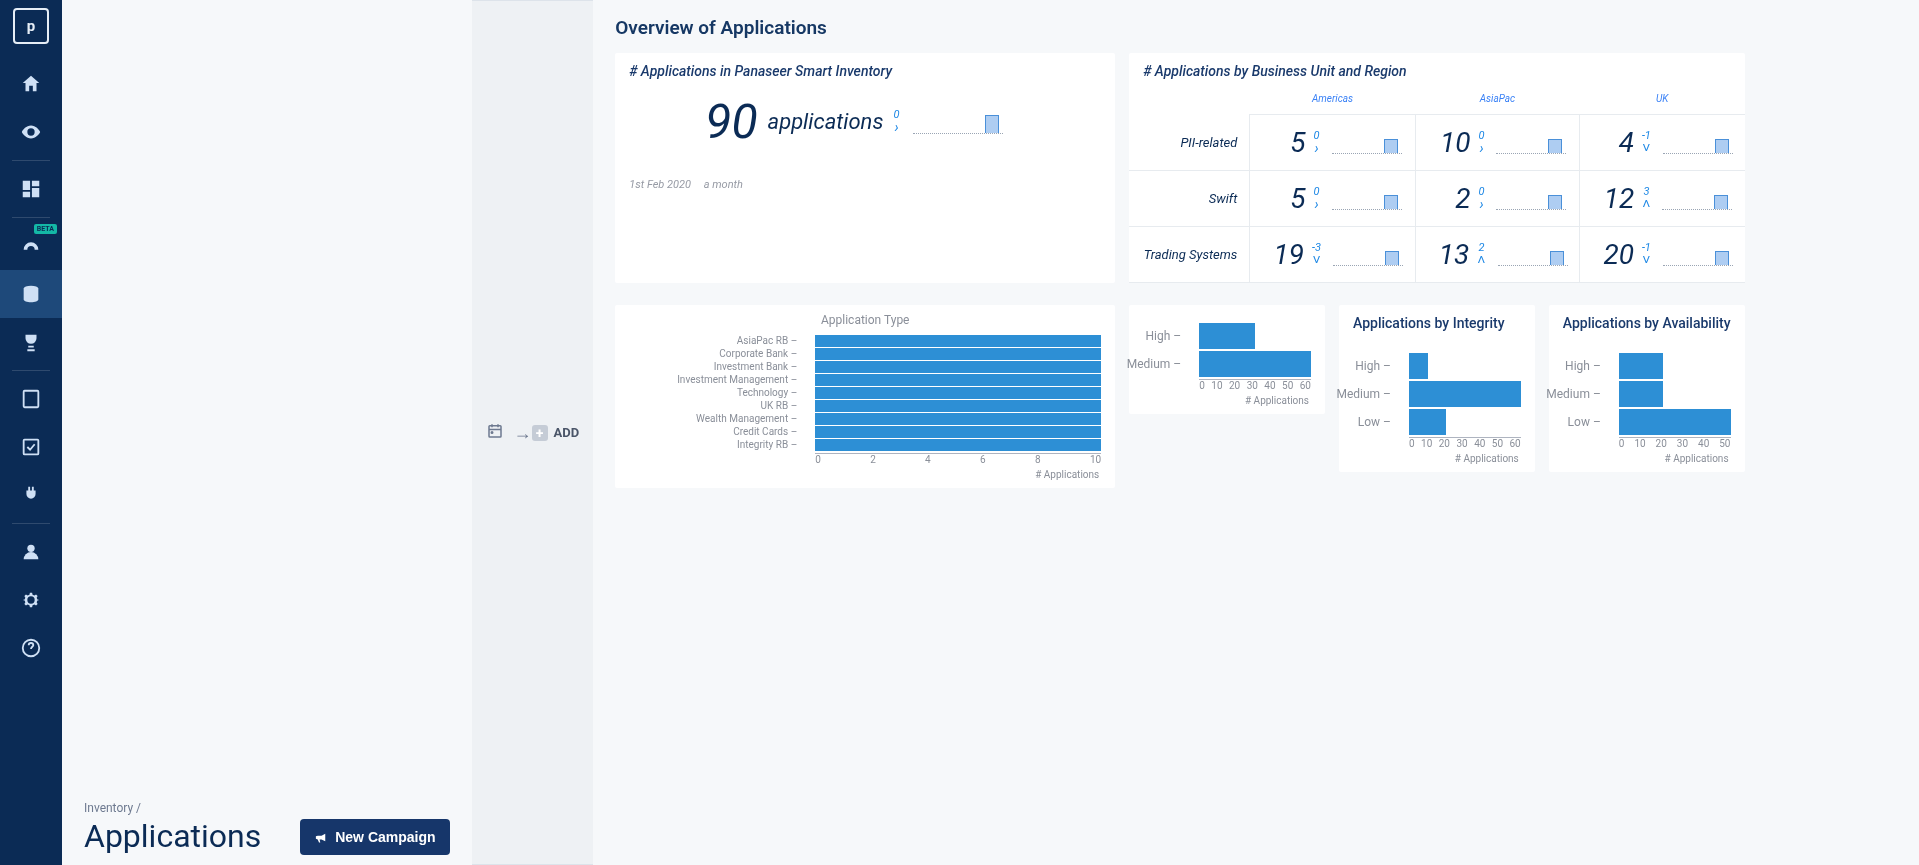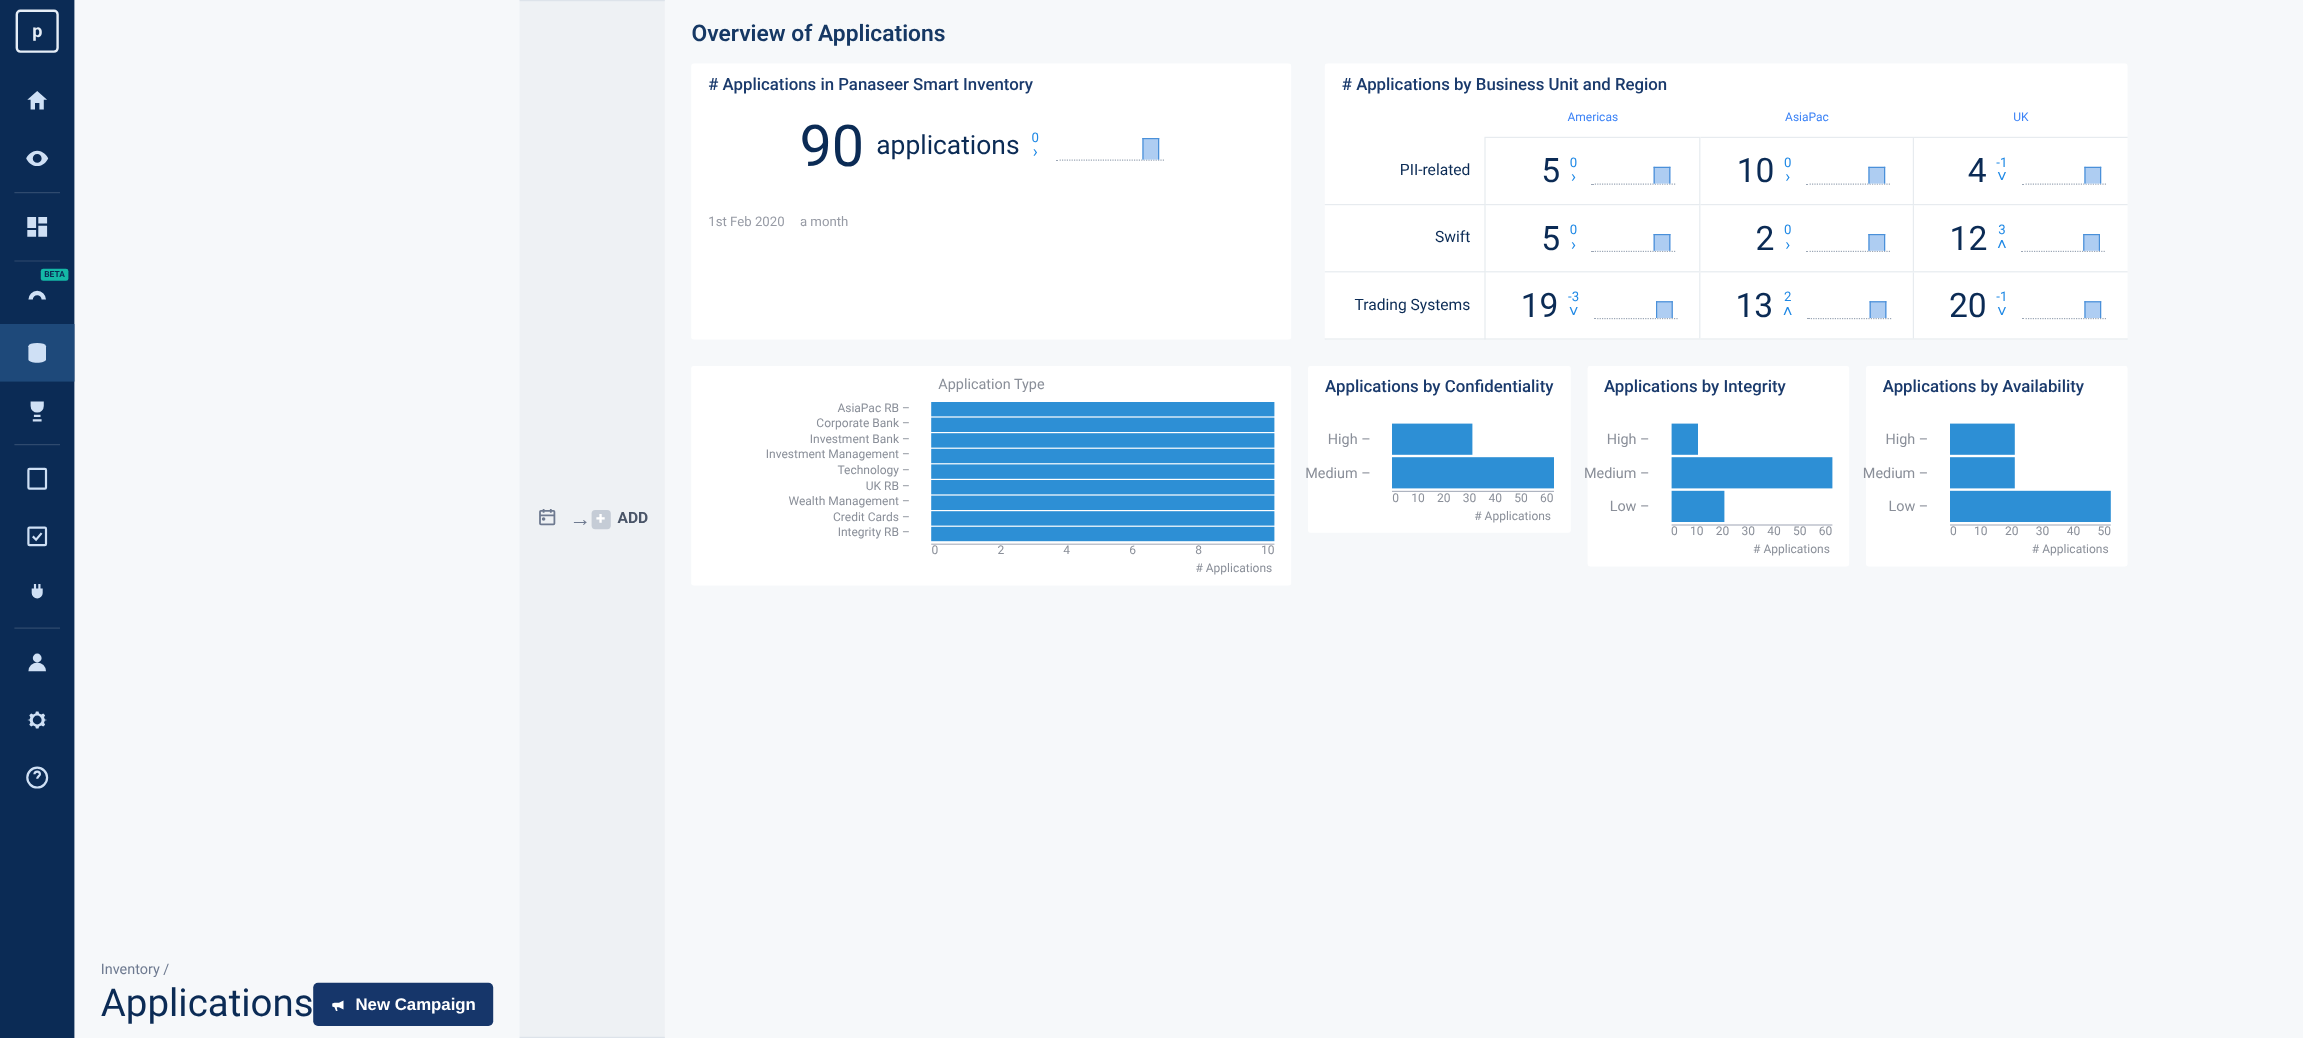--- a/index.html
+++ b/index.html
@@ -38,34 +38,34 @@
 
 .main { flex: 1; overflow: auto; display: flex; flex-direction: row; }
 .header {
   padding: 12px 22px 10px 22px; display: flex; justify-content: space-between; align-items: flex-end;
 }
 .breadcrumb { font-size: 12px; color: #6e7a90; margin-bottom: 2px; }
 .page-title { font-size: 32px; font-weight: 400; color: #0b2b55; }
 .new-campaign-btn {
   background: #16366a; color: #fff; border: none; border-radius: 4px;
   padding: 10px 14px; font-size: 14px; font-weight: 600; cursor: pointer;
-  display: inline-flex; align-items: center; gap: 6px;
+  display: inline-flex; align-items: center; gap: 6px; margin-left: 39px;
 }
 .toolbar {
   background: #eef1f4; border-top: 1px solid #dde3ea; border-bottom: 1px solid #dde3ea;
   padding: 8px 14px; display: flex; justify-content: space-between; align-items: center;
 }
 .toolbar-left { display: flex; align-items: center; gap: 10px; color: #6e7a90; }
 .add-btn { color: #4a5568; font-weight: 700; font-size: 13px; display: inline-flex; align-items: center; gap: 6px; cursor: pointer; }
 .add-btn .plus { width: 16px; height: 16px; background: #c5ccd6; color: #fff; border-radius: 3px; display: inline-flex; align-items: center; justify-content: center; font-size: 14px; line-height: 1; }
 
 .content { padding: 16px 22px 30px 22px; }
 .section-title { font-size: 19px; font-weight: 600; color: #163864; margin-bottom: 14px; }
 
-.grid { display: grid; grid-template-columns: 500px 1fr; gap: 28px; }
+.grid { display: grid; grid-template-columns: 500px 1fr; gap: 14px; font-style: italic; }
 .card { background: #fff; border-radius: 2px; }
 .card-title { color: #1a3a6c; font-size: 14px; font-weight: 500; padding: 10px 14px 4px; }
 
 .metric-row { display: flex; align-items: center; gap: 10px; padding: 10px 14px 4px 90px; }
 .metric-big { font-size: 48px; font-weight: 400; color: #0b2b55; }
 .metric-unit { font-size: 22px; color: #0b2b55; }
 .delta { display: flex; flex-direction: column; align-items: center; font-size: 11px; color: #1e88e5; line-height: 1; }
 .delta .arrow { font-size: 14px; }
 .spark { width: 90px; height: 24px; border-bottom: 1px dotted #9aa5b4; position: relative; margin-left: 4px; }
 .spark .bar { position: absolute; right: 4px; bottom: 0; width: 14px; background: #aecdf2; border: 1px solid #4a90d9; border-bottom: none; }
@@ -408,21 +408,20 @@
                 <span>4</span>
                 <span>6</span>
                 <span>8</span>
                 <span>10</span>
               </div>
               <div class="hbar-xlabel"># Applications</div>
             </div>
         </div>
 
         <div class="card" id="cia-0">
-    <div class="card-title">Applications by Confidentiality</div>
     <div style="height:14px;"></div>
     <div class="hbar-chart small">
       <div class="hbar-row tall">
                 <span class="hbar-label tall">High</span>
                 <div class="hbar-bar" style="width:50%;"></div>
               </div>
               <div class="hbar-row tall">
                 <span class="hbar-label tall">Medium</span>
                 <div class="hbar-bar" style="width:100%;"></div>
               </div>

